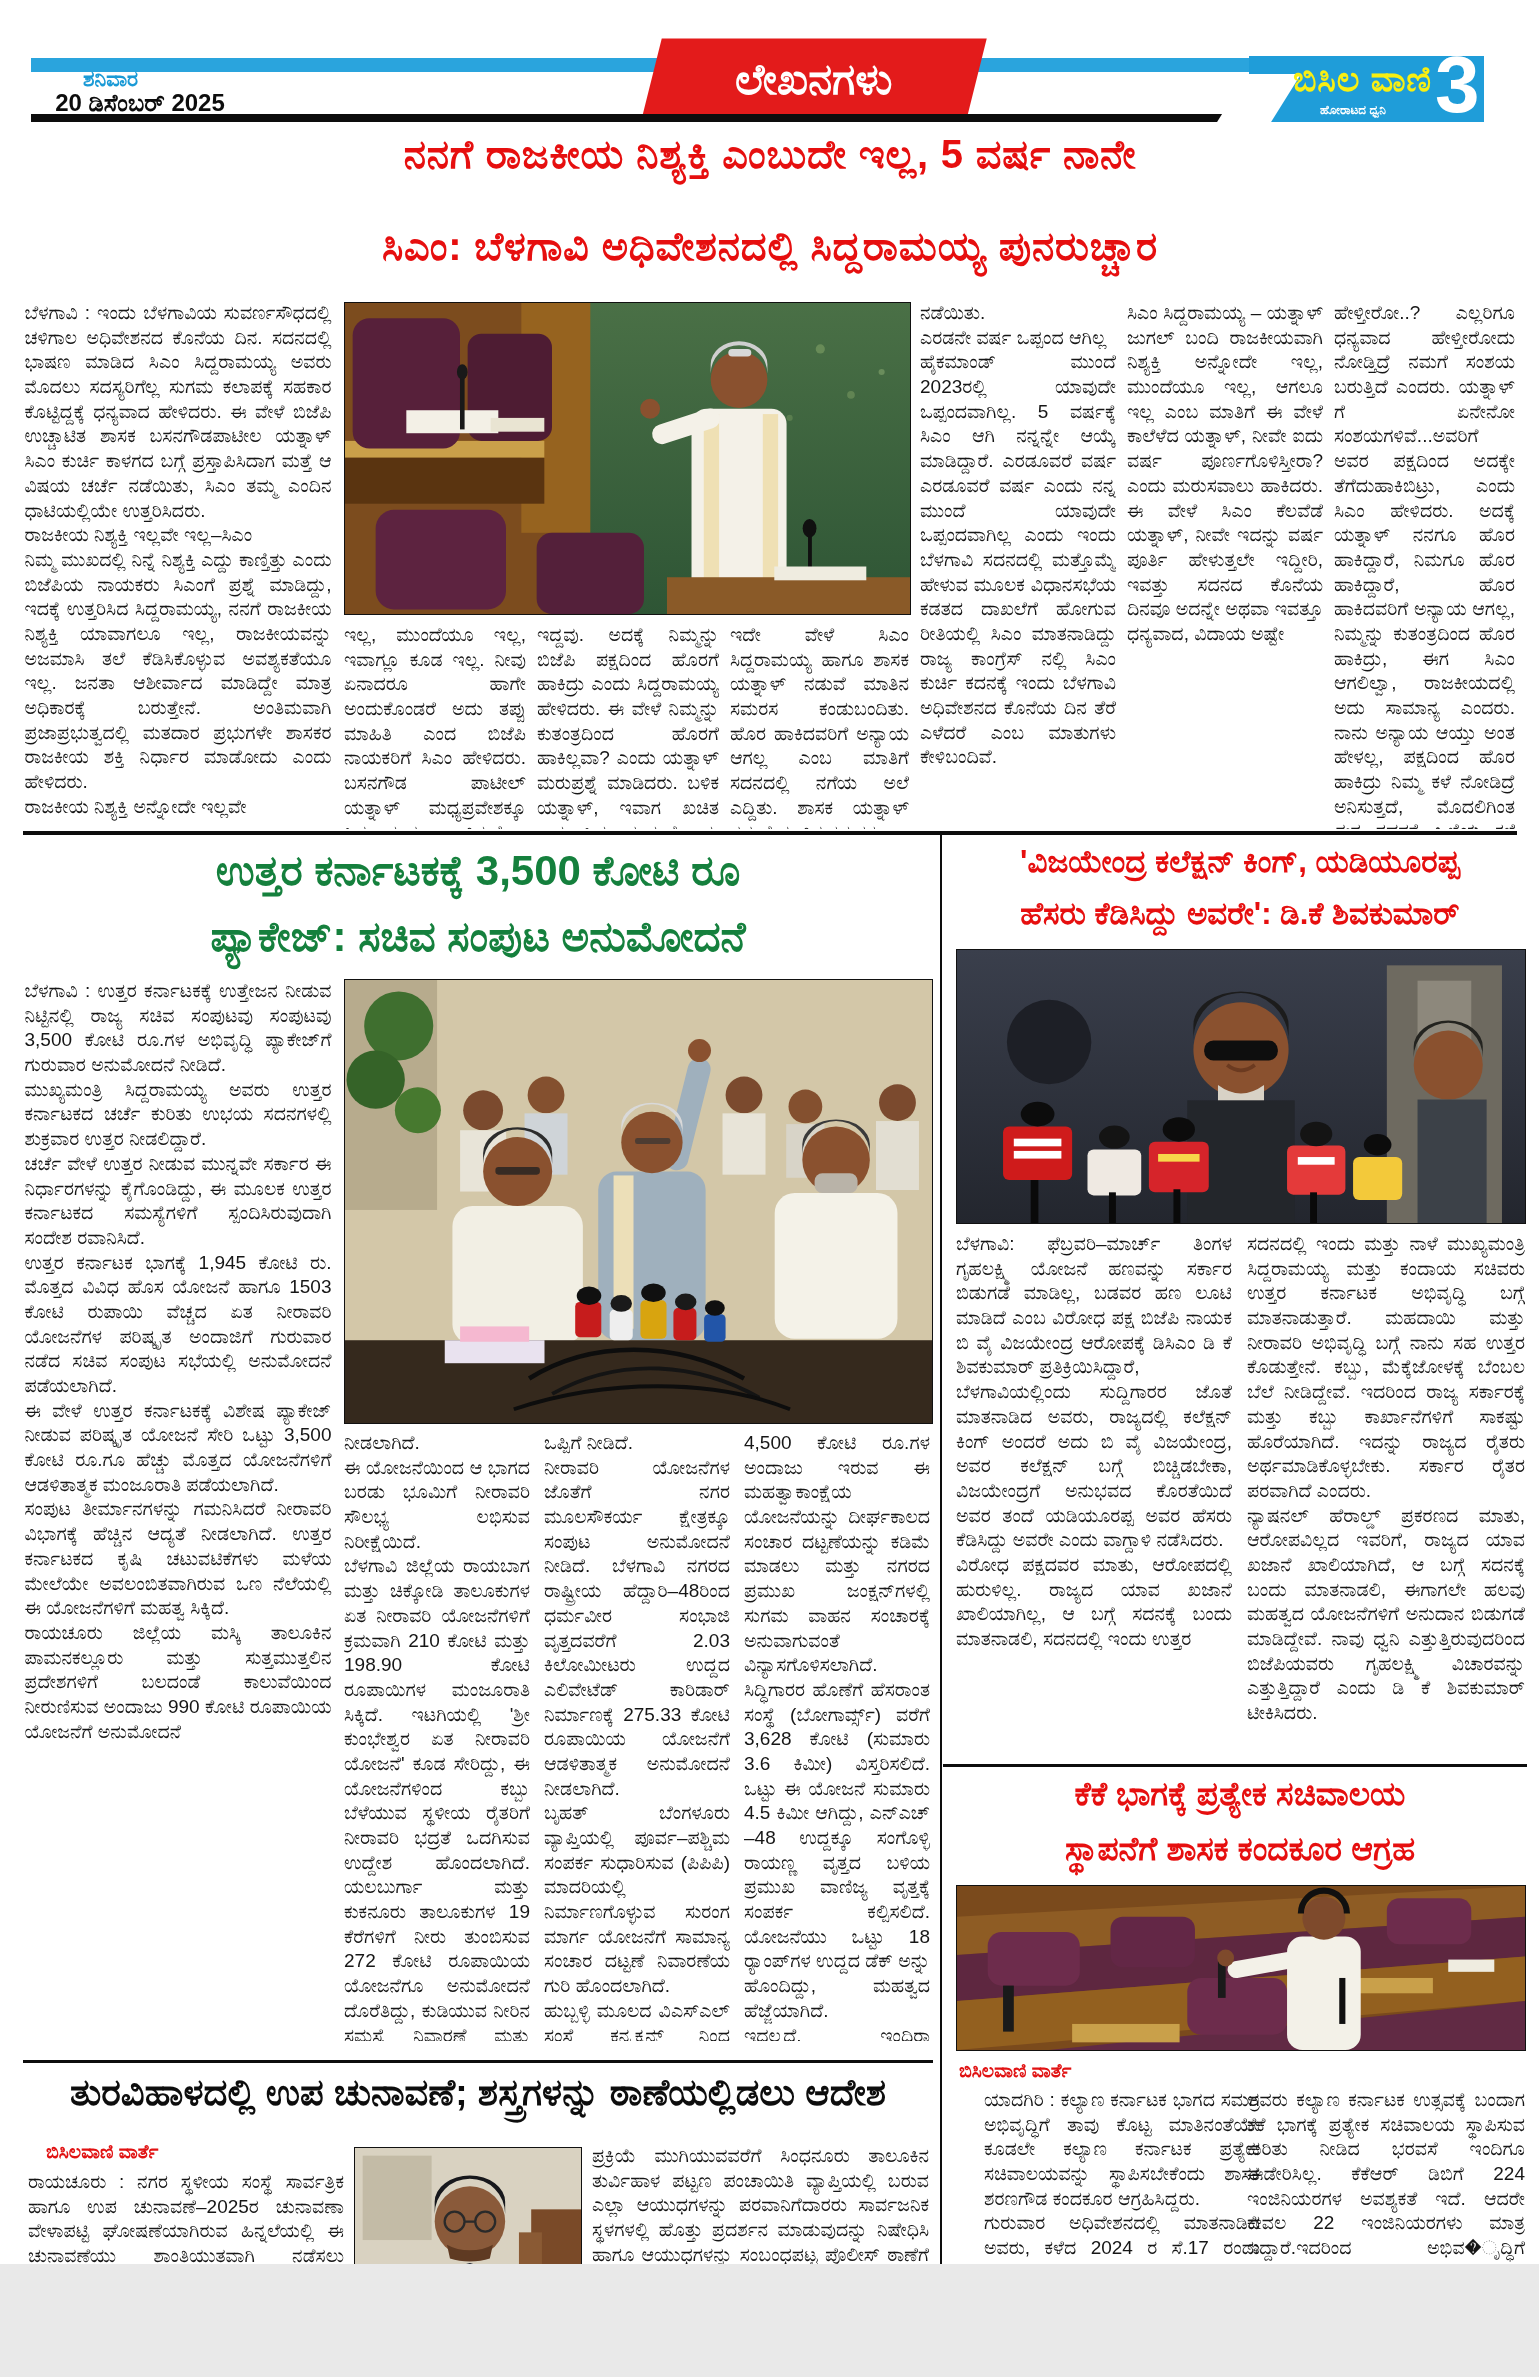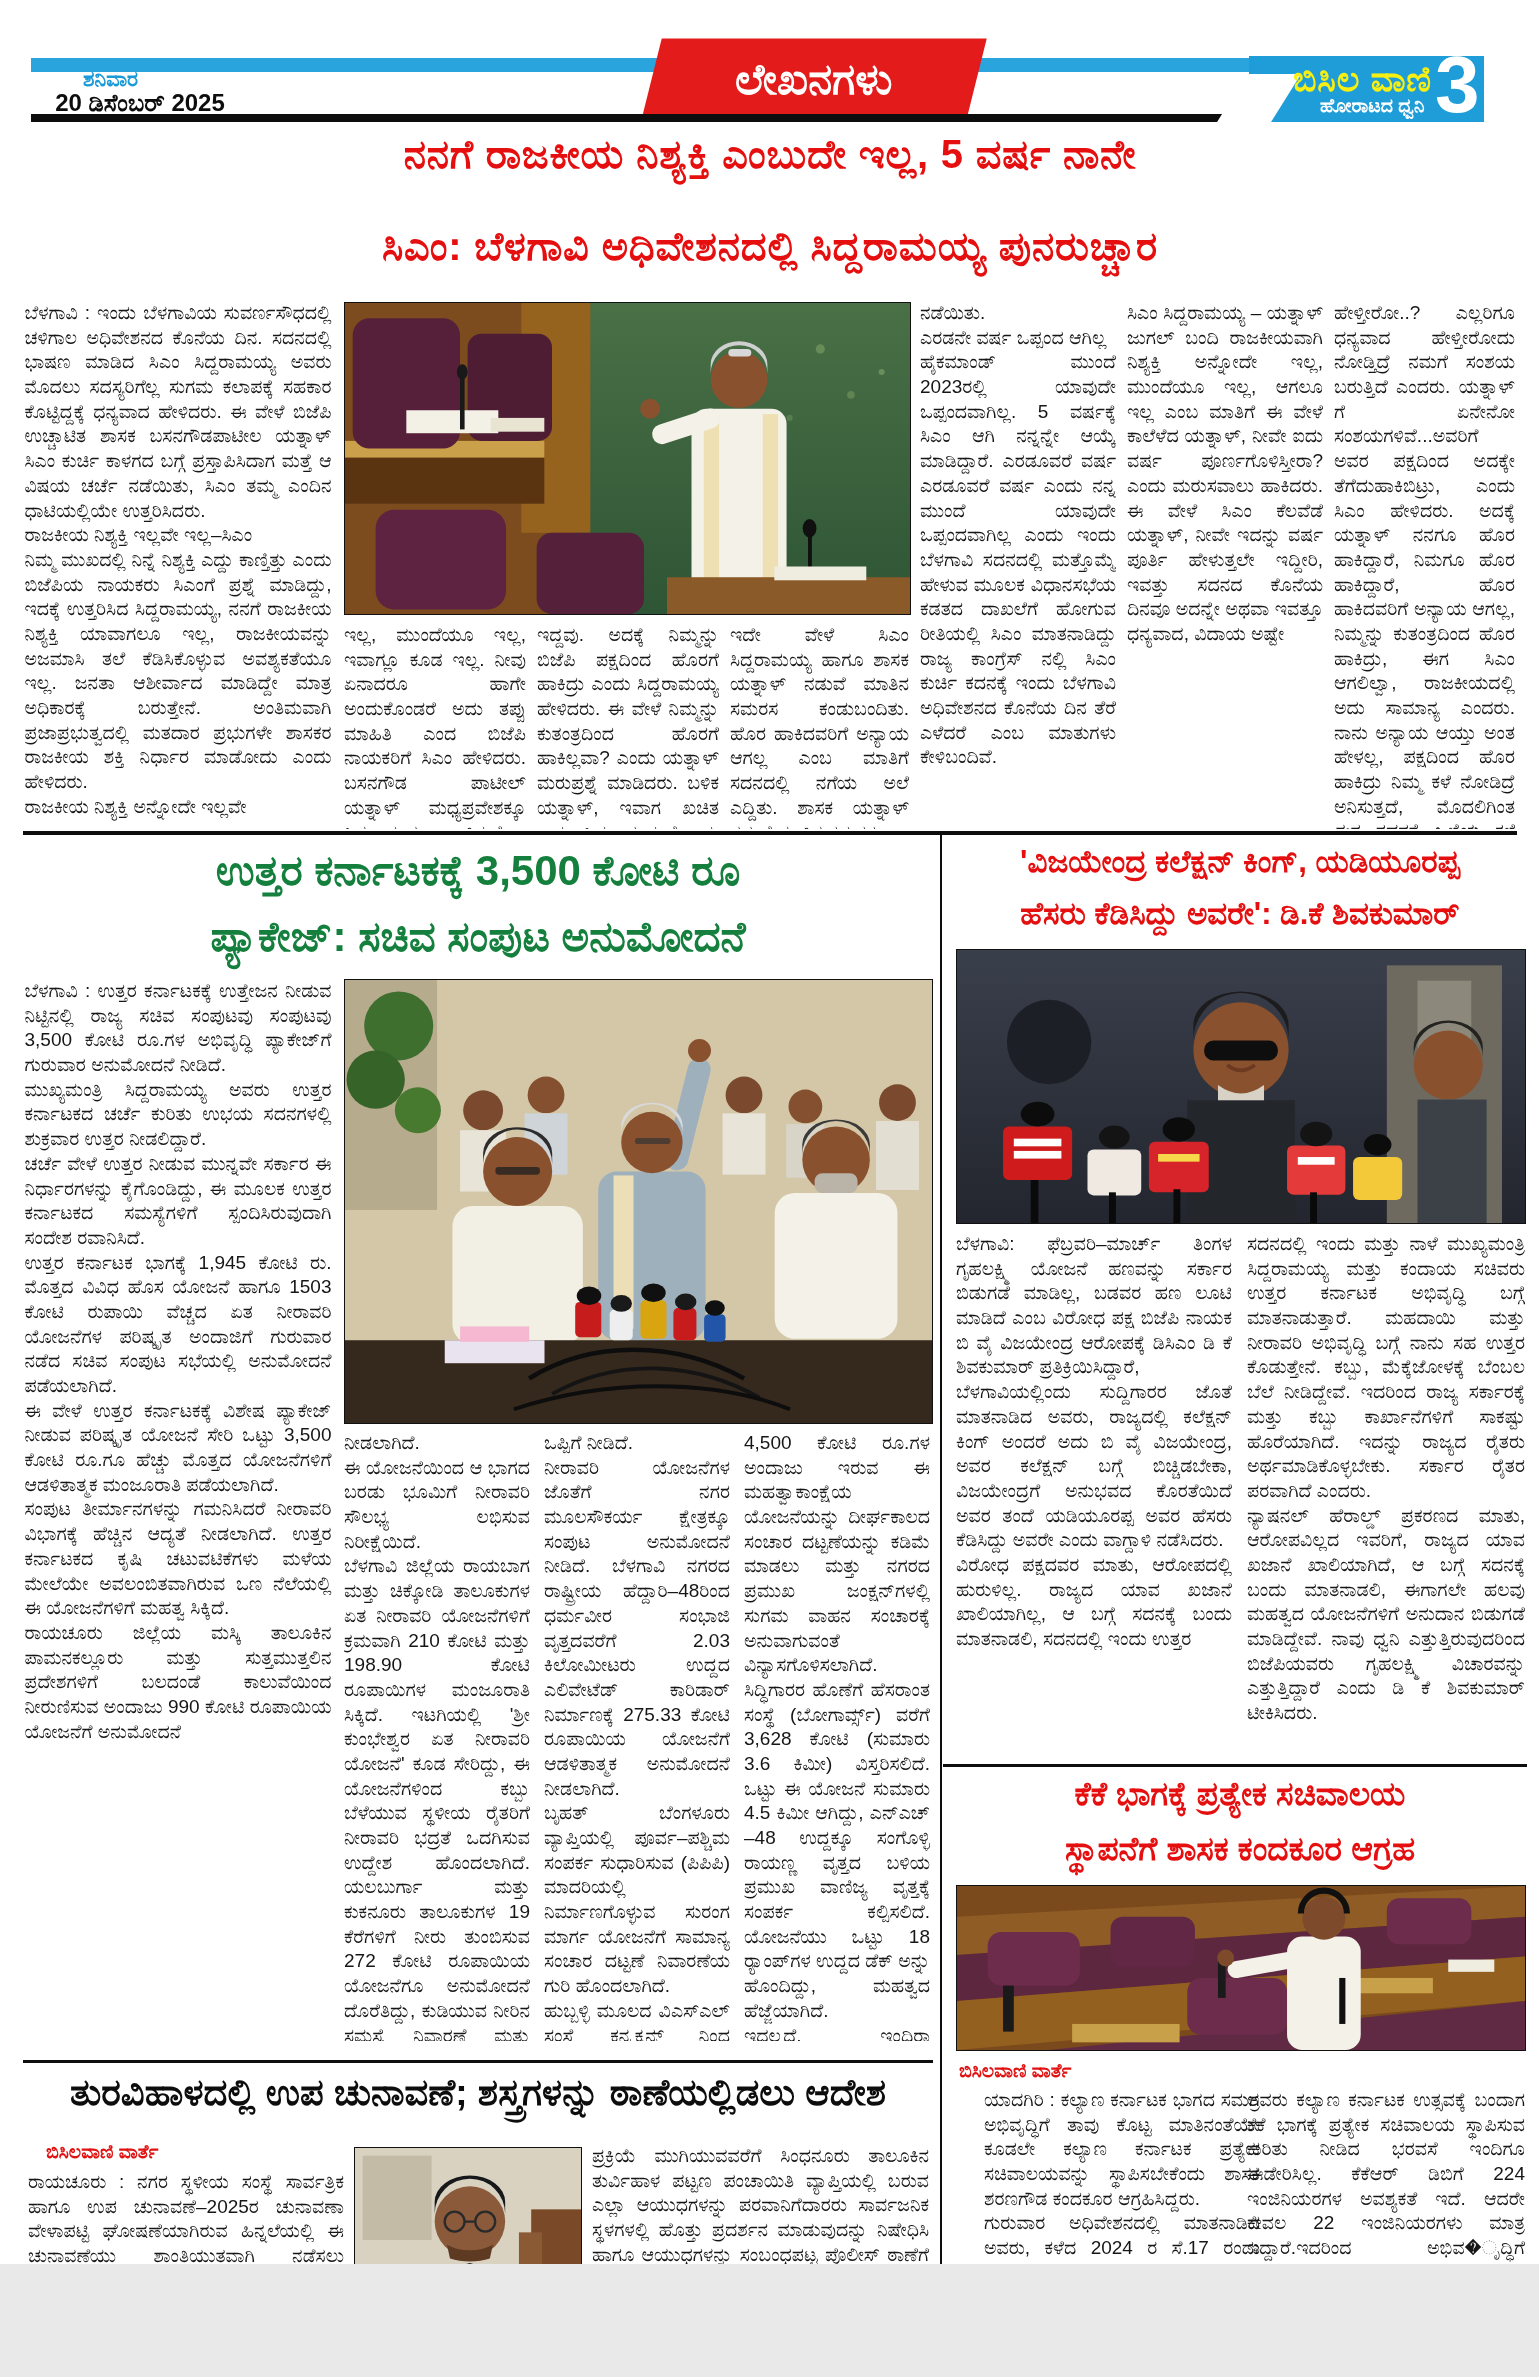--- a/index.html
+++ b/index.html
@@ -9,21 +9,21 @@
   
   .band{background:#2aa4dd;}
   .day{color:#1a9ad6;font-weight:bold;font-size:21px;}
   .date{color:#0d0d0d;font-weight:bold;font-size:24px;}
   .section-flag{background:#e31b1b;transform:skewX(-14deg);display:flex;align-items:center;justify-content:center;box-shadow:0 0 0 1.5px #e31b1b;}
   .section-flag span{transform:skewX(14deg);color:#fff;font-weight:bold;font-size:43px;}
   .black-rule{background:#0d0d0d;}
   .mast{background:#1f9dd9;}
   .mast .notch{position:absolute;left:-21.5px;top:18.4px;width:54px;height:61px;background:#ffffff;transform:skewX(-32deg);}
   .mast .title{position:absolute;left:44px;top:3.1px;color:#f8ef12;font-weight:bold;font-size:35px;letter-spacing:0.8px;}
-  .mast .tag{position:absolute;left:71px;bottom:4.6px;color:#ffffff;font-weight:bold;font-size:19px;}
+  .mast .tag{position:absolute;left:71px;bottom:4.6px;color:#ffffff;font-weight:bold;font-size:12px;}
   .mast .pageno{position:absolute;right:4.6px;top:-10.7px;color:#ffffff;font-weight:bold;font-size:80px;line-height:80px;}
   
   .hl-red{color:#e60f0f;font-weight:bold;text-align:center;}
   .hl-blue{color:#15803d;font-weight:bold;text-align:center;}
   .hl-black{color:#0d0d0d;font-weight:bold;text-align:center;}
   .hl-main{font-size:40px;letter-spacing:0.8px;}
   .hl-a2{font-size:42px;}
   .hl-a3{font-size:31px;}
   .hl-a4{font-size:33px;}
   .hl-a5{font-size:37px;}

